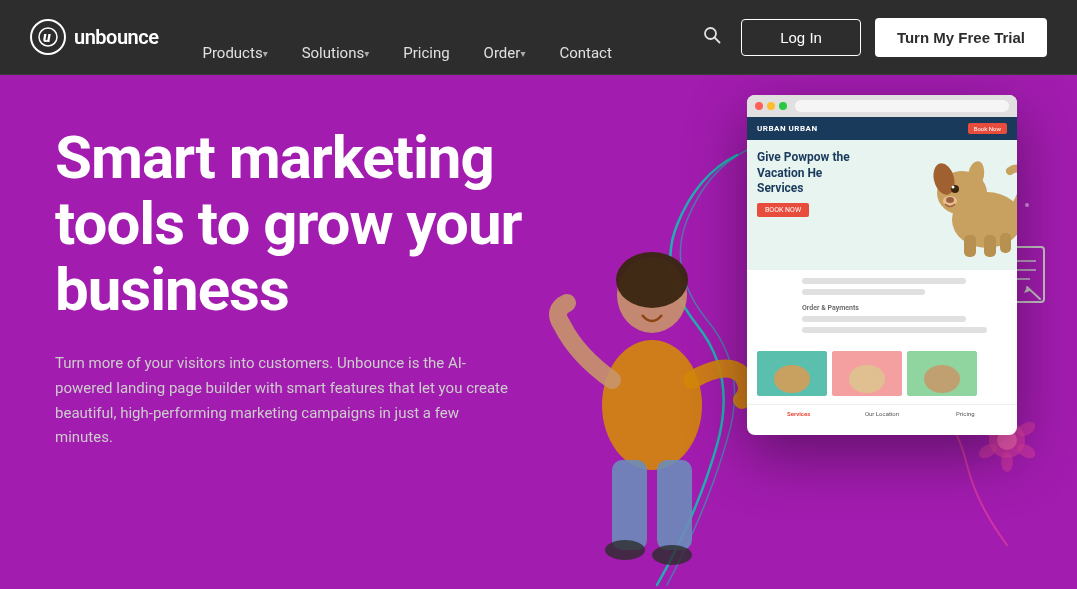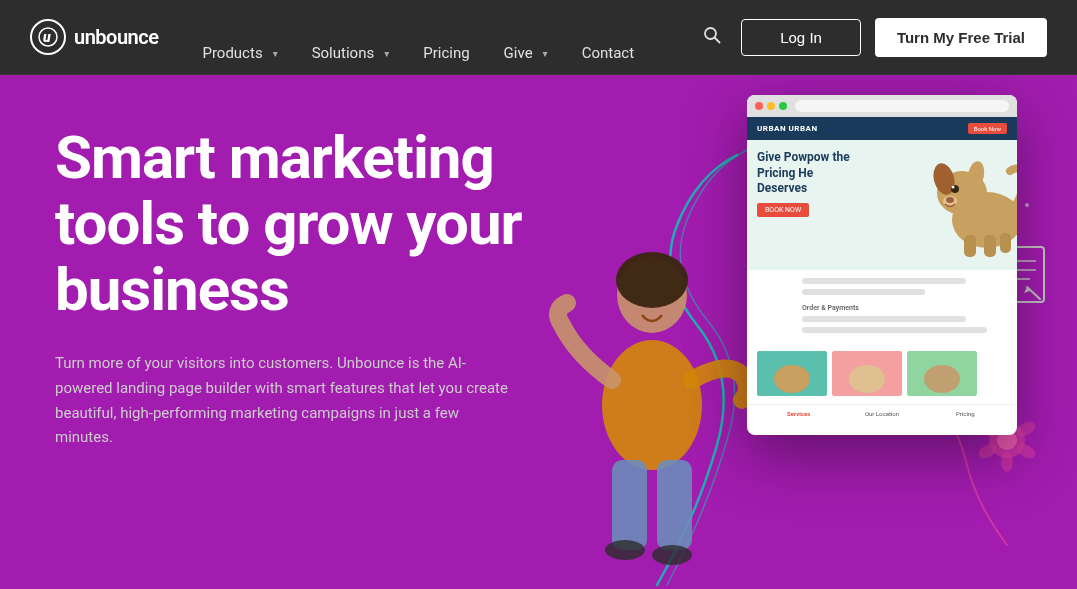--- a/index.html
+++ b/index.html
@@ -52,21 +52,21 @@
       gap: 6px;
       flex: 1;
     }
     .nav-item {
       color: #e0e0e0;
       font-size: 15px;
       padding: 8px 14px;
       cursor: pointer;
       display: flex;
       align-items: center;
-      gap: 10px;
+      gap: 0;
       border-radius: 4px;
       transition: background 0.2s;
       white-space: nowrap;
       margin-top: 32px;
     }
     .nav-item .arrow {
       font-size: 10px;
       color: #aaa;
     }
     .nav-actions {
@@ -287,21 +287,21 @@
       <span class="arrow">▾</span>
     </div>
     <div class="nav-item">
       <span>Solutions</span>
       <span class="arrow">▾</span>
     </div>
     <div class="nav-item">
       <span>Pricing</span>
     </div>
     <div class="nav-item">
-      <span>Give</span>
+      <span>Order</span>
       <span class="arrow">▾</span>
     </div>
     <div class="nav-item">
       <span>Contact</span>
     </div>
   </div>
 
   <div class="nav-actions">
     <div class="search-icon-btn">
       <svg width="18" height="18" viewBox="0 0 18 18" fill="none">
@@ -399,21 +399,21 @@
         <div style="width:8px;height:8px;border-radius:50%;background:#28c840;"></div>
         <div style="flex:1; background:#f5f5f5; border-radius:8px; height:12px; margin-left:4px;"></div>
       </div>
 
       <div class="lp-header">
         <span class="lp-header-text">URBAN URBAN</span>
         <span class="lp-header-btn">Book Now</span>
       </div>
 
       <div class="lp-hero-section">
-        <div class="lp-hero-title">Give Powpow the Pricing He Deserves</div>
+        <div class="lp-hero-title">Give Powpow the Vacation He Services</div>
         <div class="lp-hero-btn">BOOK NOW</div>
 
         
         <div class="lp-dog">
           <svg width="110" height="115" viewBox="0 0 110 115">
 
             <ellipse cx="65" cy="75" rx="35" ry="28" fill="#c8a060"></ellipse>
 
             <ellipse cx="40" cy="48" rx="25" ry="22" fill="#c8a060"></ellipse>
 

